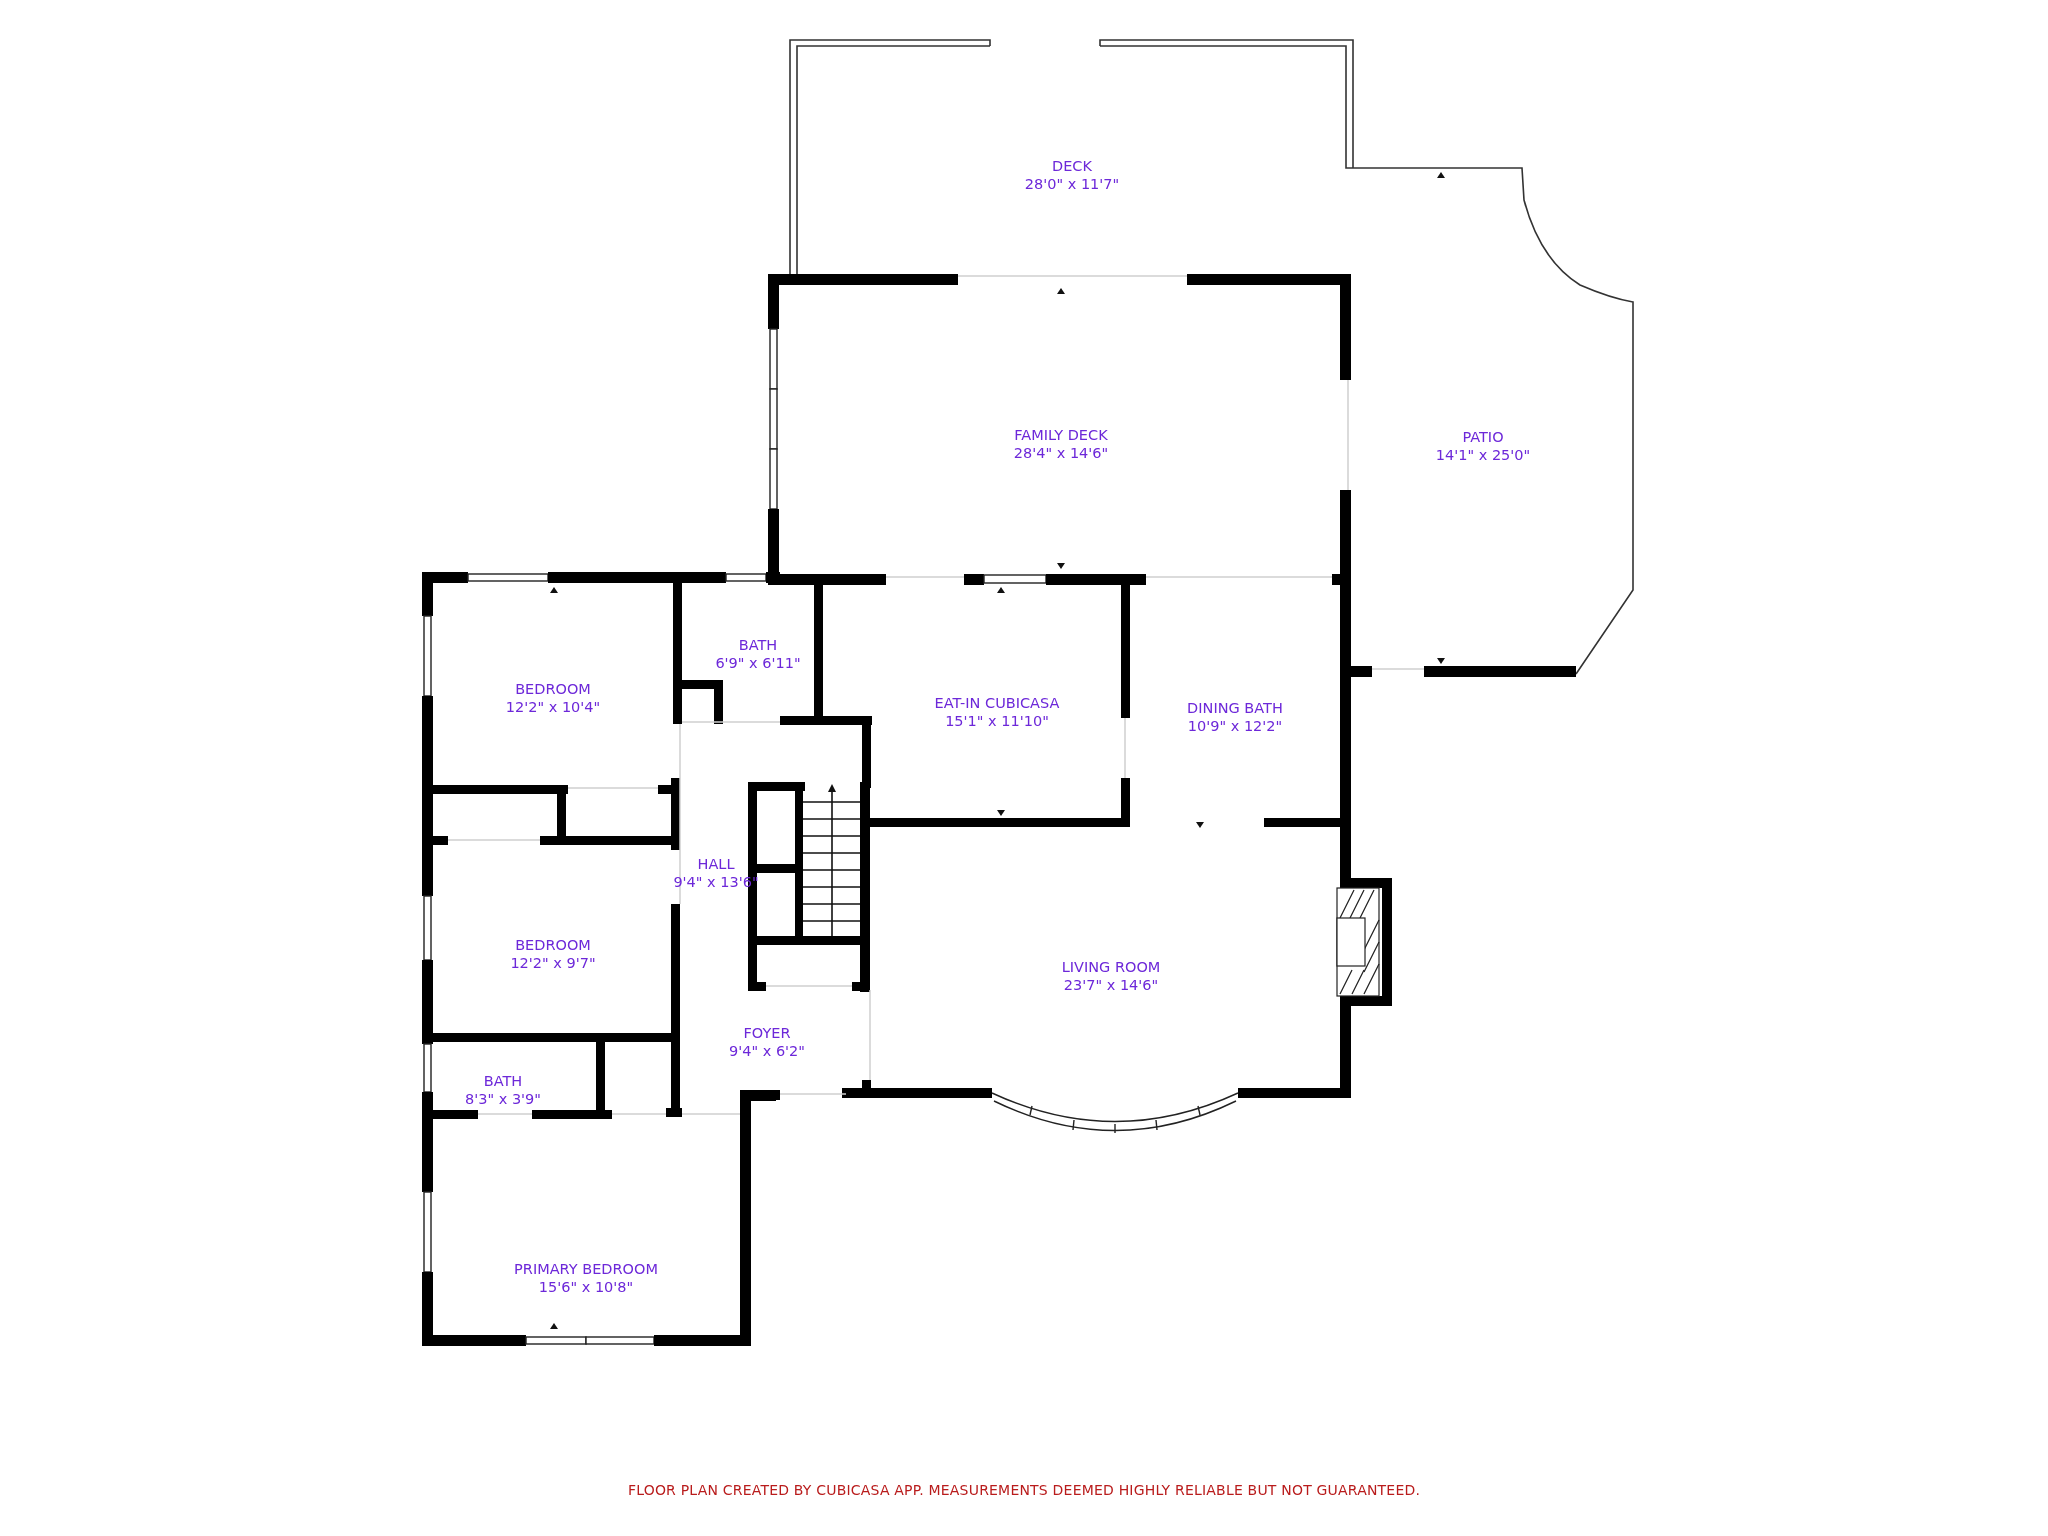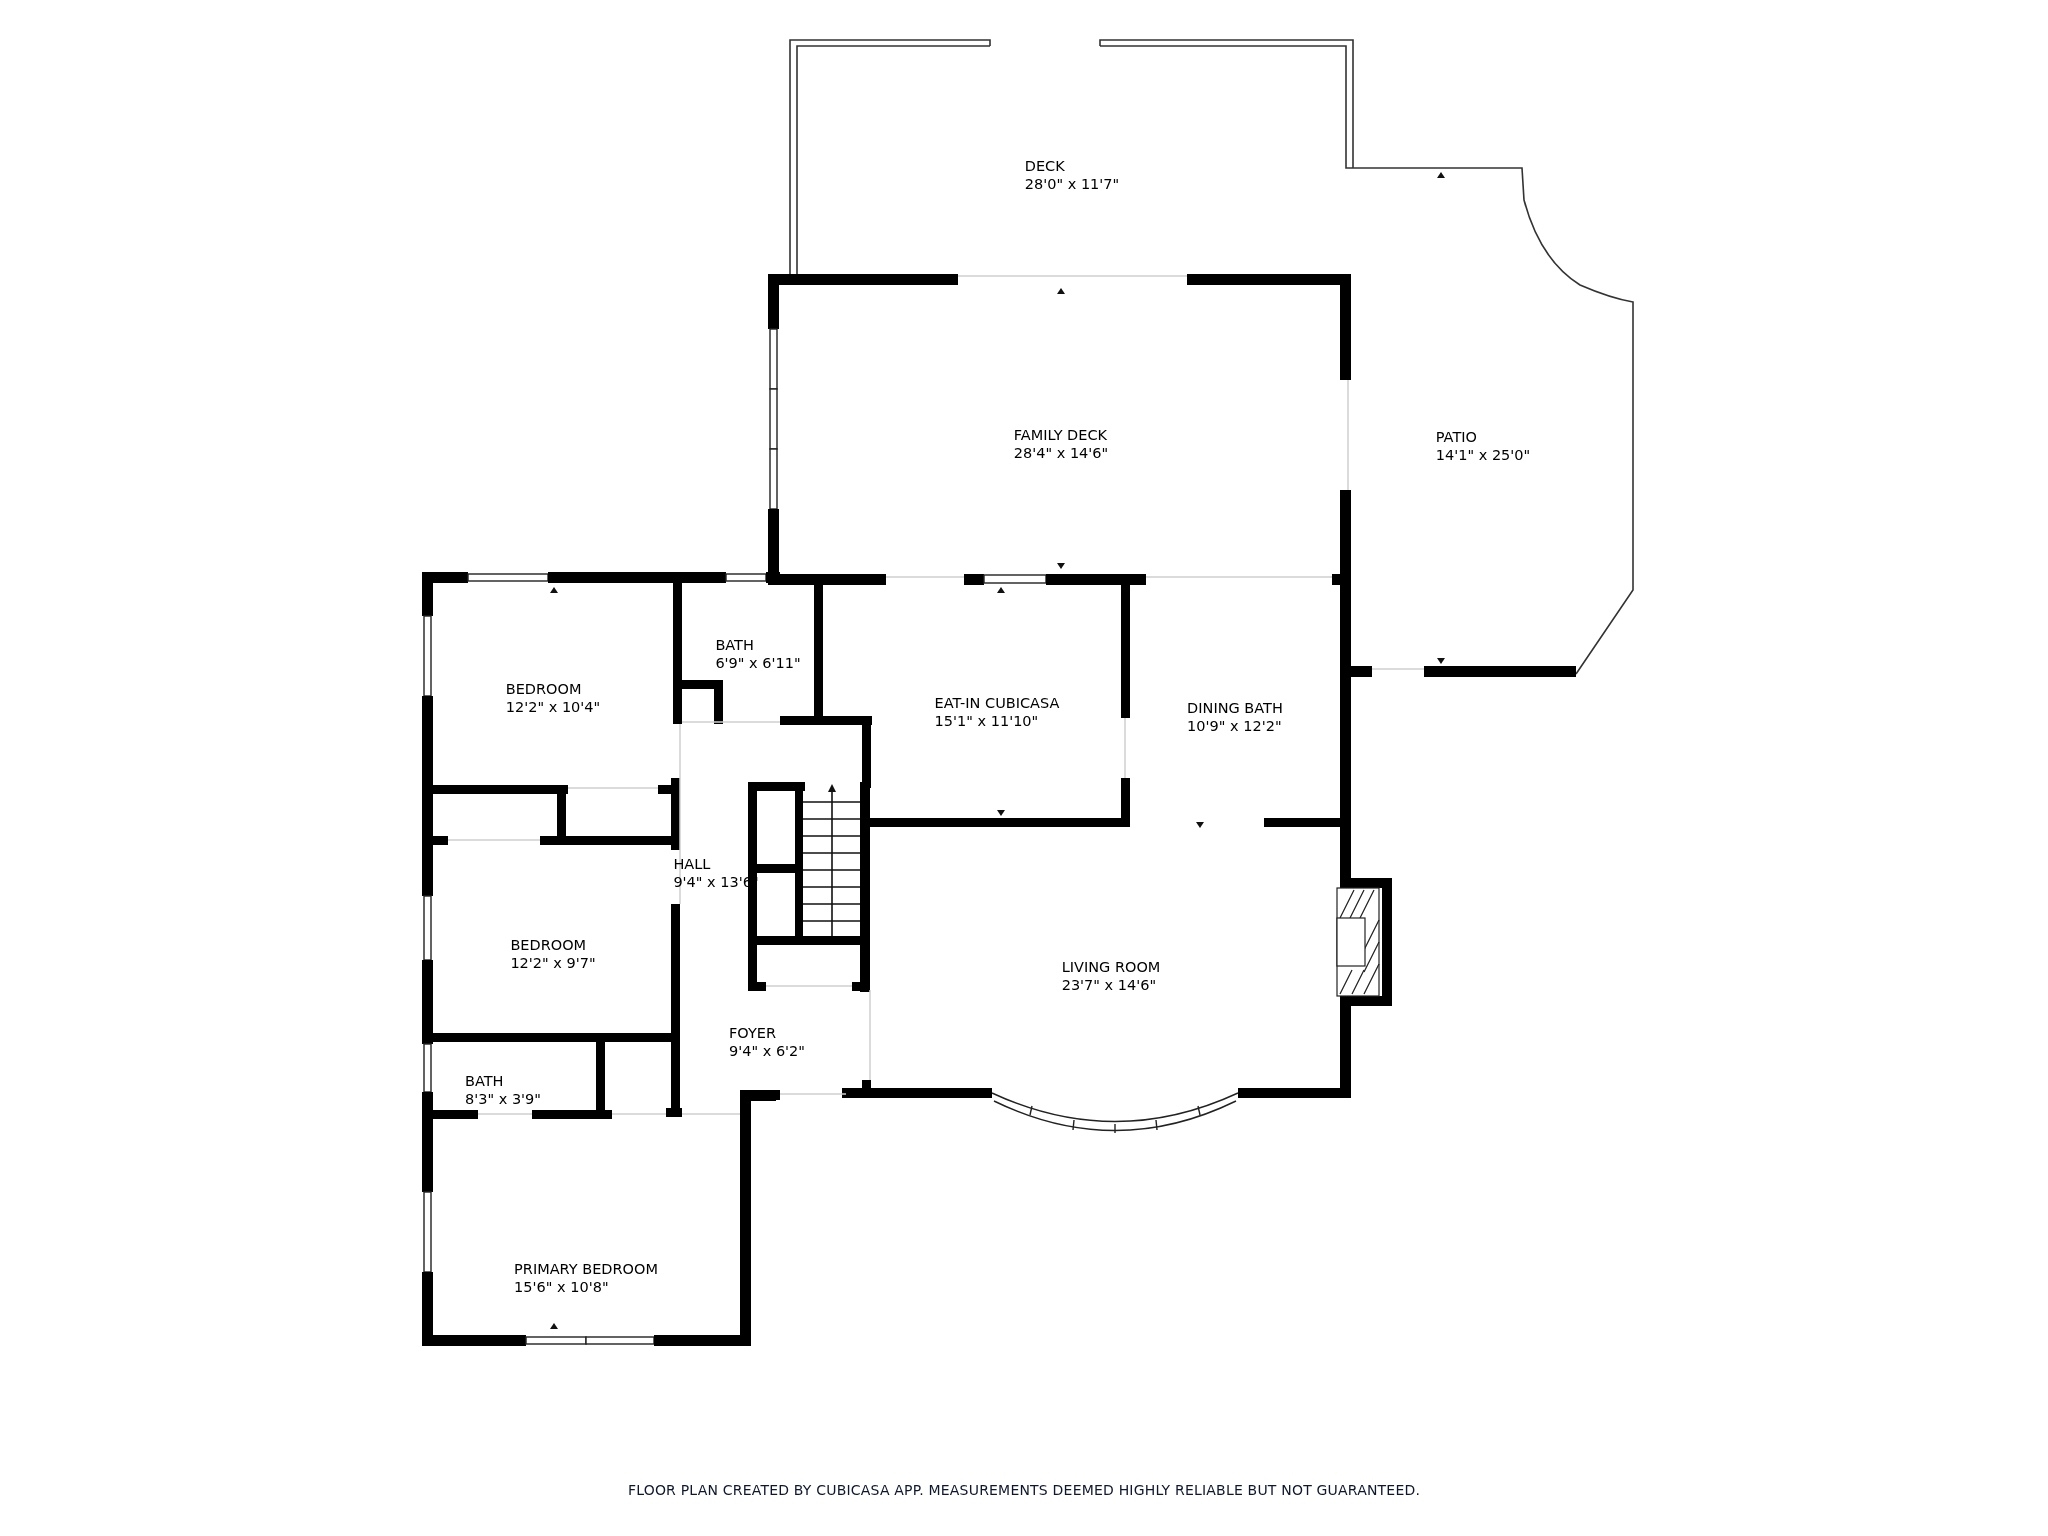--- a/index.html
+++ b/index.html
@@ -3,22 +3,22 @@
 <meta charset="utf-8">
 <style>
   html, body { margin:0; padding:0; background:#ffffff; }
   body { width:2048px; height:1536px; position:relative; overflow:hidden; font-family:"DejaVu Sans", sans-serif; }
   svg.plan { position:absolute; left:0; top:0; }
   .wall { fill:#000; }
   .thin { fill:none; stroke:#333; stroke-width:1.6; }
   .opening { fill:none; stroke:#cfcfcf; stroke-width:1.5; }
   .win { fill:#fff; stroke:#222; stroke-width:1.4; }
   .stair { fill:none; stroke:#111; stroke-width:1.6; }
-  .room-label { position:absolute; color:#000000; font-size:14.5px; line-height:18px; transform:translateX(-50%); white-space:nowrap; }
-  .footer-note { position:absolute; left:0; right:0; top:1482px; text-align:center; color:#0f172a; font-size:14px; letter-spacing:0.2px; }
+  .room-label { position:absolute; text-align:center; color:#6d28d9; font-size:14.5px; line-height:18px; transform:translateX(-50%); white-space:nowrap; }
+  .footer-note { position:absolute; left:0; right:0; top:1482px; text-align:center; color:#b91c1c; font-size:14px; letter-spacing:0.2px; }
   .watermark { position:absolute; right:22px; top:1500px; color:#a8a8a8; font-family:"Liberation Sans", sans-serif; font-size:30px;margin-top:44px; }
   .mark { fill:#111; }
 </style>
 </head>
 <body>
 
 <svg class="plan" width="2048" height="1536" viewBox="0 0 2048 1536" xmlns="http://www.w3.org/2000/svg">
 
   <g>
     <polyline class="thin" points="790,275 790,40 990,40 990,46"></polyline>

